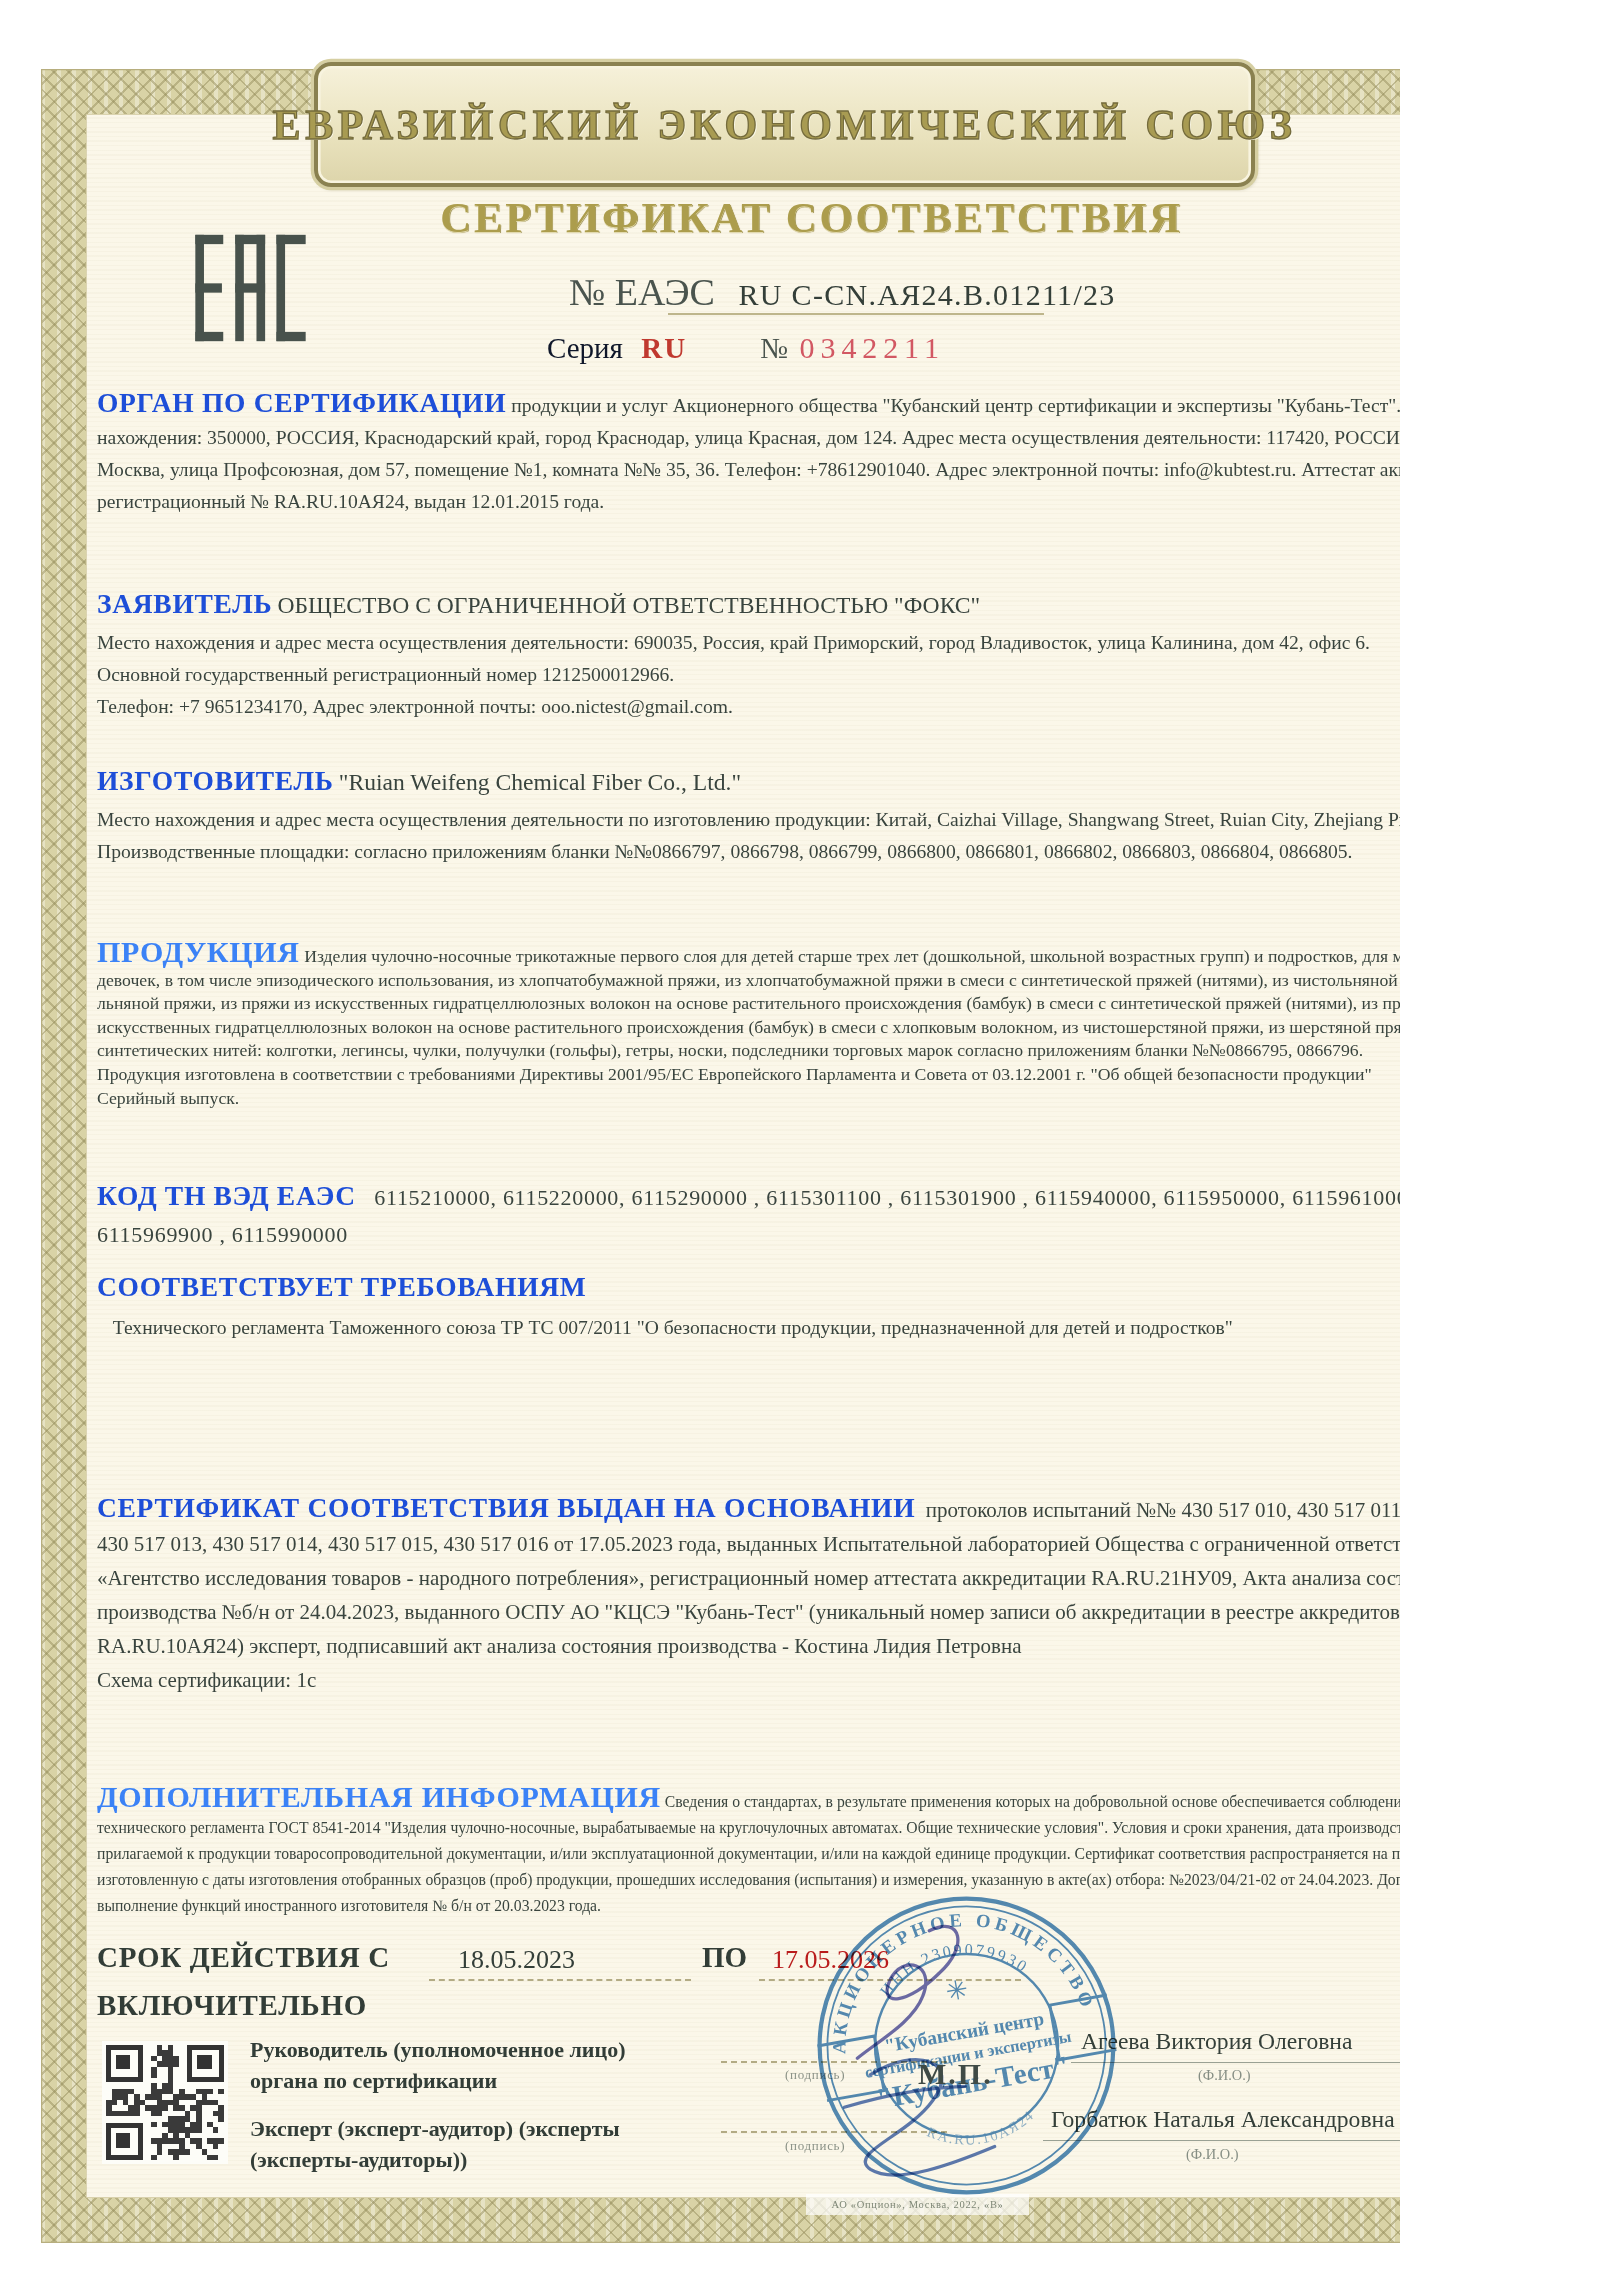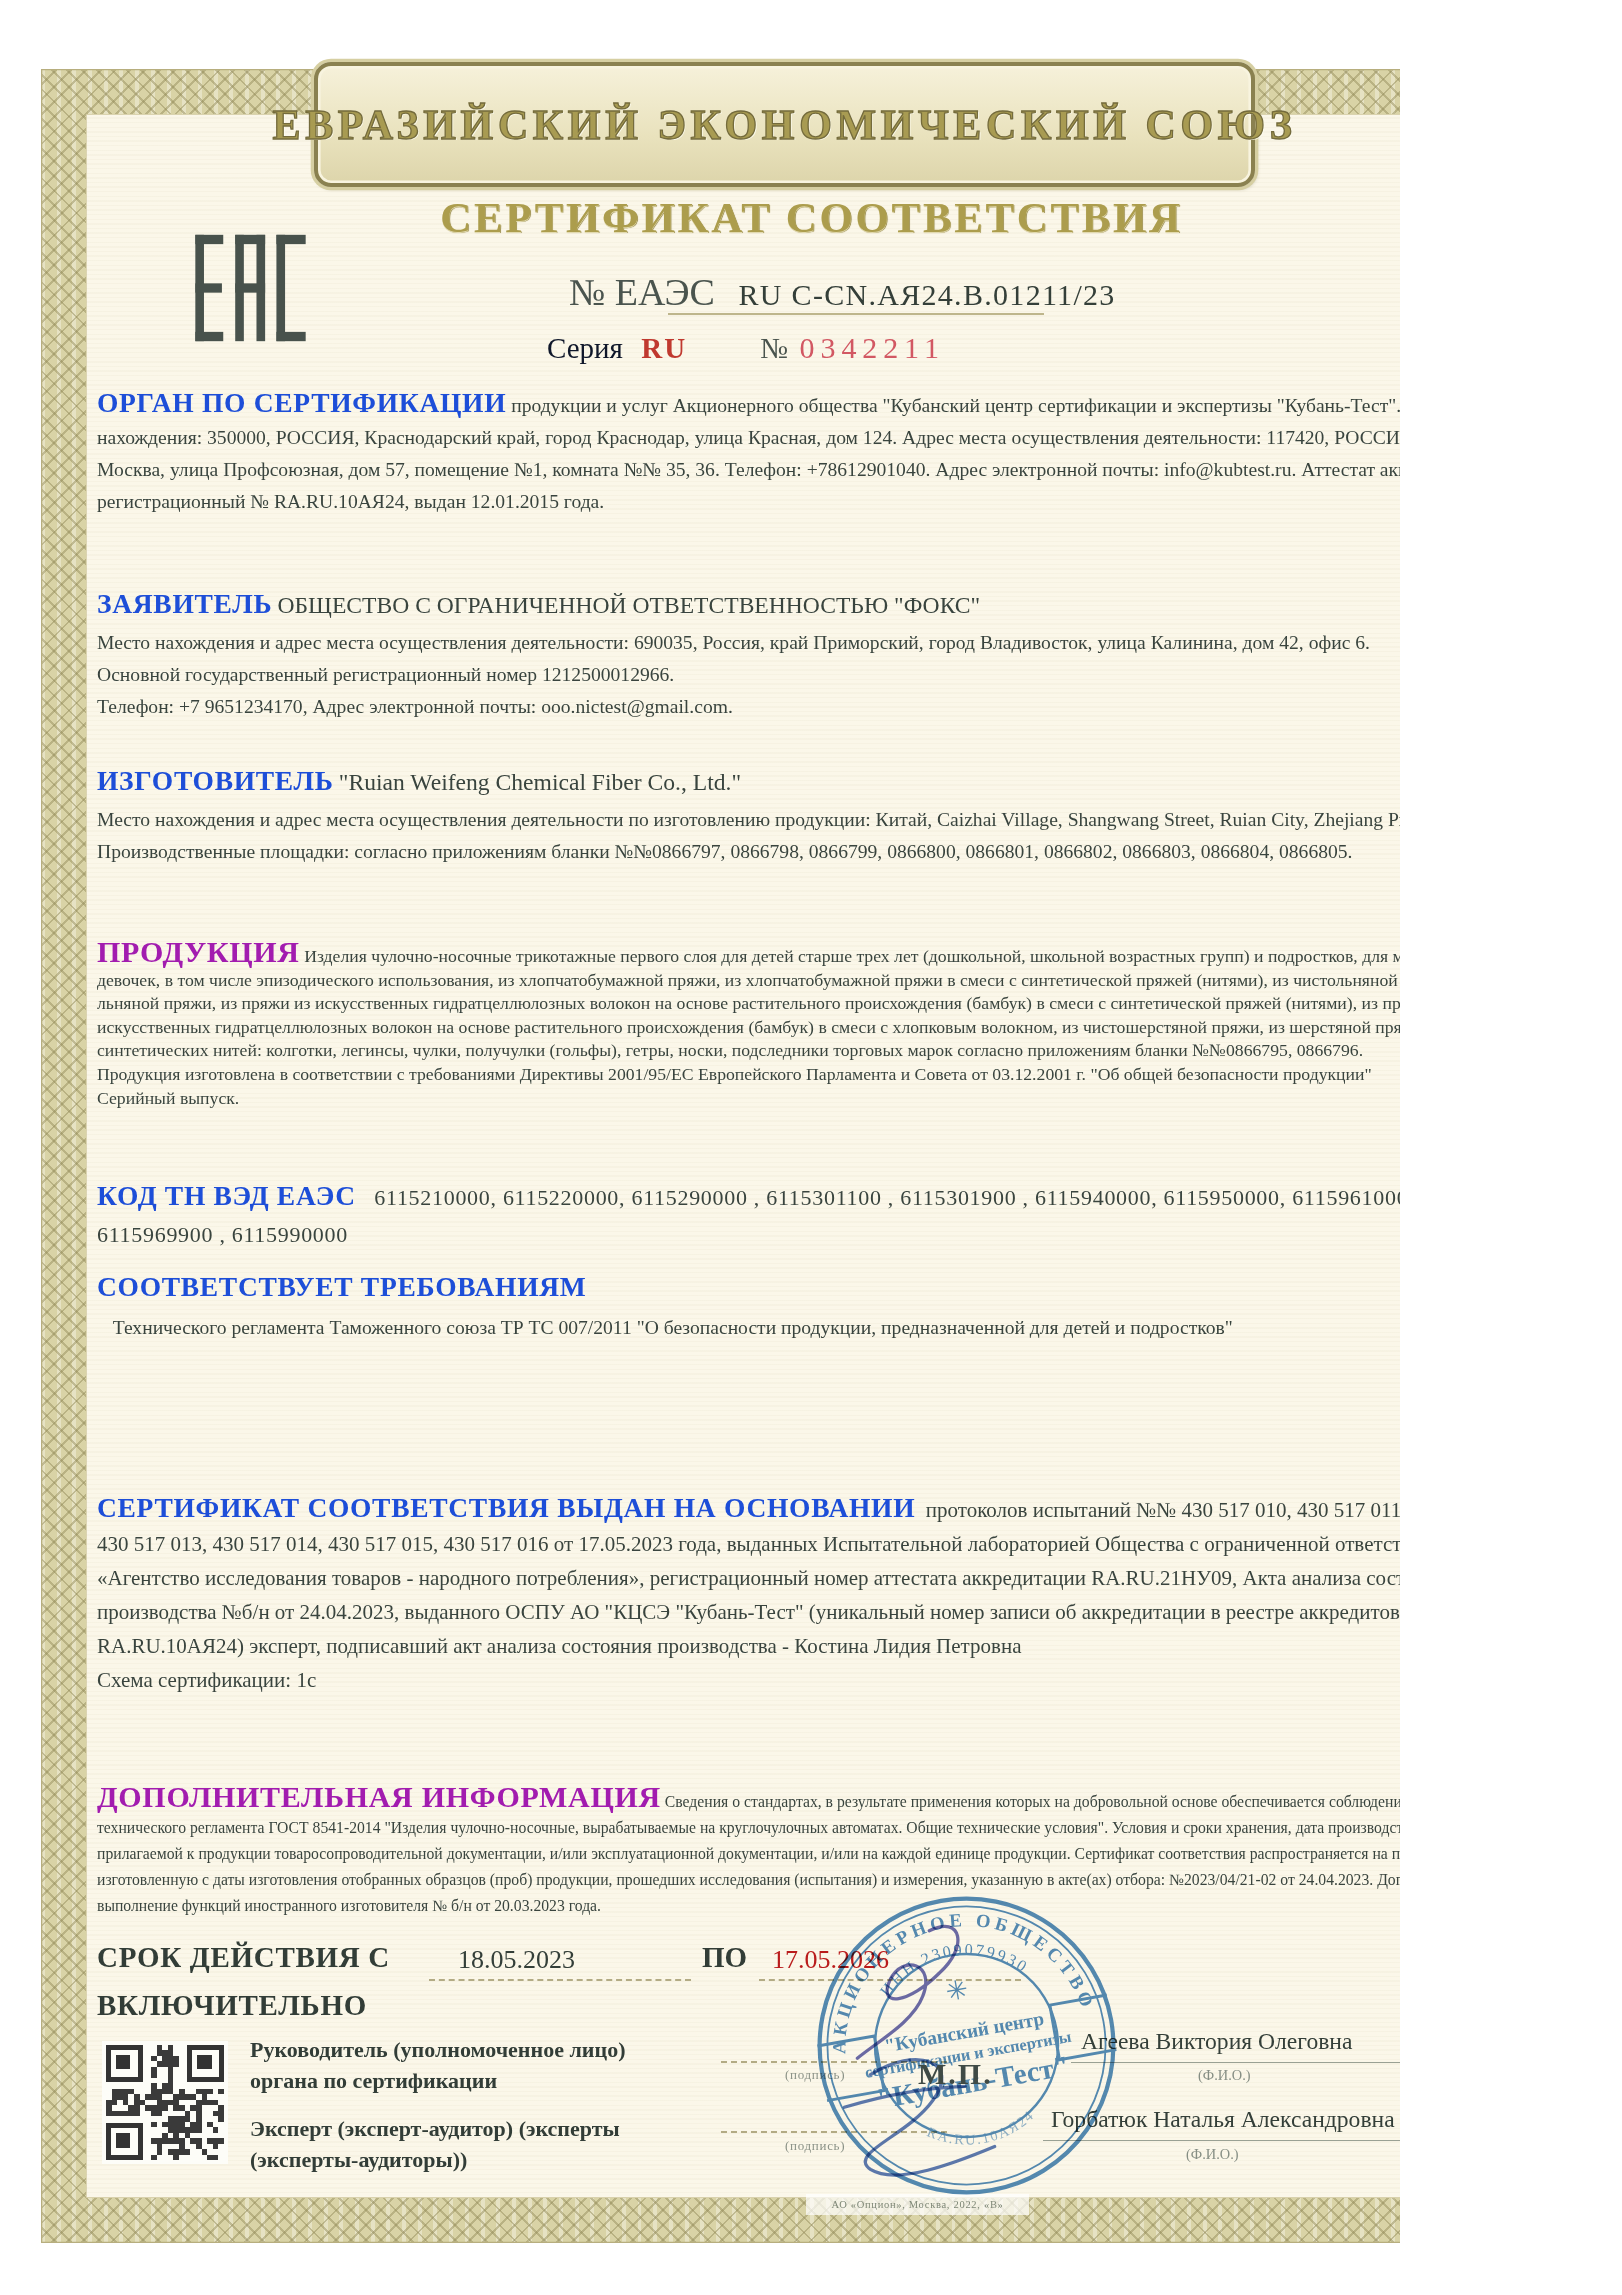--- a/index.html
+++ b/index.html
@@ -37,21 +37,21 @@
   .num-underline{position:absolute;left:668px;top:313px;width:376px;border-bottom:2.6px solid #beb68c;}
   .serrow{position:absolute;left:547px;top:331px;white-space:nowrap;font-size:29px;}
   .ser-label{color:#0f172a;}
   .ser-value{color:#c0392f;font-weight:bold;margin-left:18.3px;letter-spacing:2px;}
   .blank-no{color:#4a544e;margin-left:73px;}
   .blank-num{color:#d25863;margin-left:11.8px;letter-spacing:5.9px;font-size:30px;}
   
   .sec{position:absolute;left:97px;width:1430px;}
   .sec p{margin:0;}
   .h42{font-weight:bold;font-size:27.5px;color:#1d4ed8;letter-spacing:0.7px;}
-  .h46{font-weight:bold;font-size:30px;color:#a21caf;letter-spacing:0.7px;}
+  .h46{font-weight:bold;font-size:30px;color:#3b82f6;letter-spacing:0.7px;}
   .t30{font-size:19.6px;line-height:32px;}
   .t27{font-size:17.7px;line-height:23.6px;}
   .t32{font-size:21px;line-height:34px;}
   .t24{font-size:15.7px;line-height:26px;}
   .name36{font-size:23.6px;}
   .codes{font-size:22px;letter-spacing:0.7px;line-height:37px;}
   
   .srok{position:absolute;left:97px;top:1941px;font-weight:bold;font-size:29px;color:#323d37;letter-spacing:0.7px;}
   .vkl{position:absolute;left:97px;top:1989px;font-weight:bold;font-size:29px;color:#323d37;letter-spacing:0.7px;}
   .date1{position:absolute;left:458px;top:1945px;font-size:26px;color:#343f39;}

